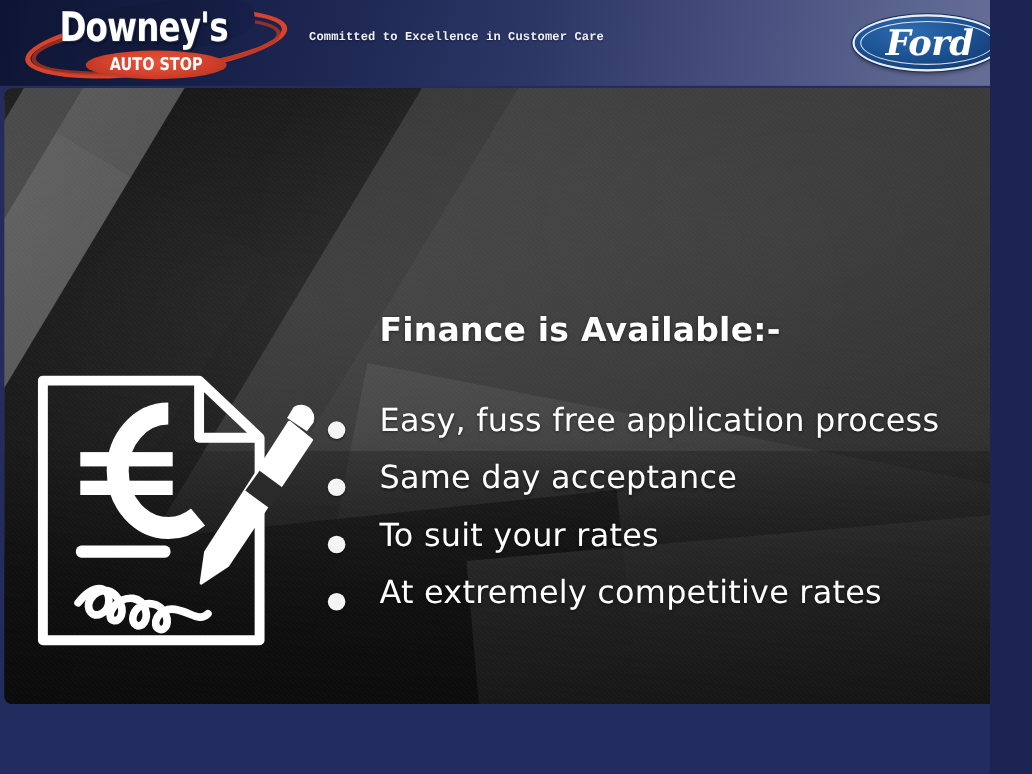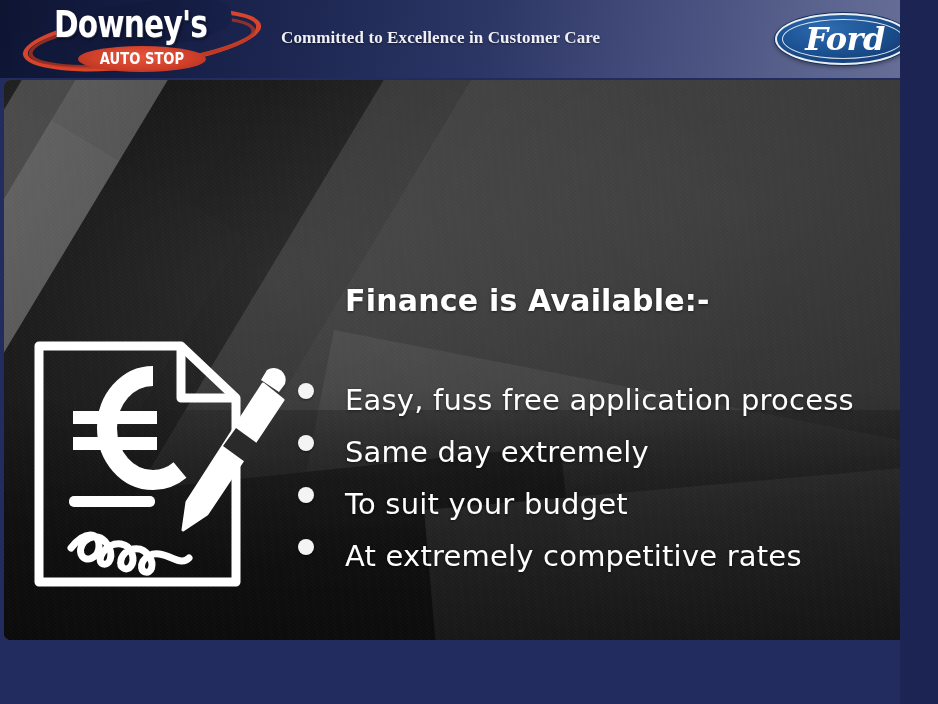--- a/index.html
+++ b/index.html
@@ -106,22 +106,22 @@
     transform: scaleX(.82);
     transform-origin: center center;
     white-space: nowrap;
   }
 
   
   #tagline {
     position: absolute;
     left: 281px; top: 28px;
     color: #eef0f6;
-    font-family: Liberation Serif, serif;
-    font-size: 17px;
+    font-family: Liberation Mono, monospace;
+    font-size: 11px;
     font-weight: bold;
     letter-spacing: .1px;
     white-space: nowrap;
     text-shadow: 0 1px 2px rgba(0,0,0,.45);
   }
 
   
   #ford {
     position: absolute;
     left: 775px; top: 13px;
@@ -228,21 +228,21 @@
     left: 294px; top: 285px;
     width: 620px;
     list-style: none;
     margin: 0; padding: 0;
   }
   #bullets li {
     position: relative;
     height: 52px;
     padding-left: 47px;
     display: flex;
-    align-items: flex-end;
+    align-items: flex-start;
   }
   #bullets li .dot {
     position: absolute;
     left: 0; top: 50%;
     margin-top: -8px;
     width: 16px; height: 16px;
     border-radius: 50%;
     background: #f4f4f4;
     box-shadow: 0 1px 2px rgba(0,0,0,.5);
   }
@@ -364,25 +364,25 @@
 
     <div id="heading">Finance is Available:-</div>
 
     <ul id="bullets">
       <li>
         <span class="dot"></span>
         <span class="txt">Easy, fuss free application process</span>
       </li>
       <li>
         <span class="dot"></span>
-        <span class="txt">Same day extremely</span>
+        <span class="txt">Same day acceptance</span>
       </li>
       <li>
         <span class="dot"></span>
-        <span class="txt">To suit your budget</span>
+        <span class="txt">To suit your rates</span>
       </li>
       <li>
         <span class="dot"></span>
         <span class="txt">At extremely competitive rates</span>
       </li>
     </ul>
   </div>
 
 
 </div>

